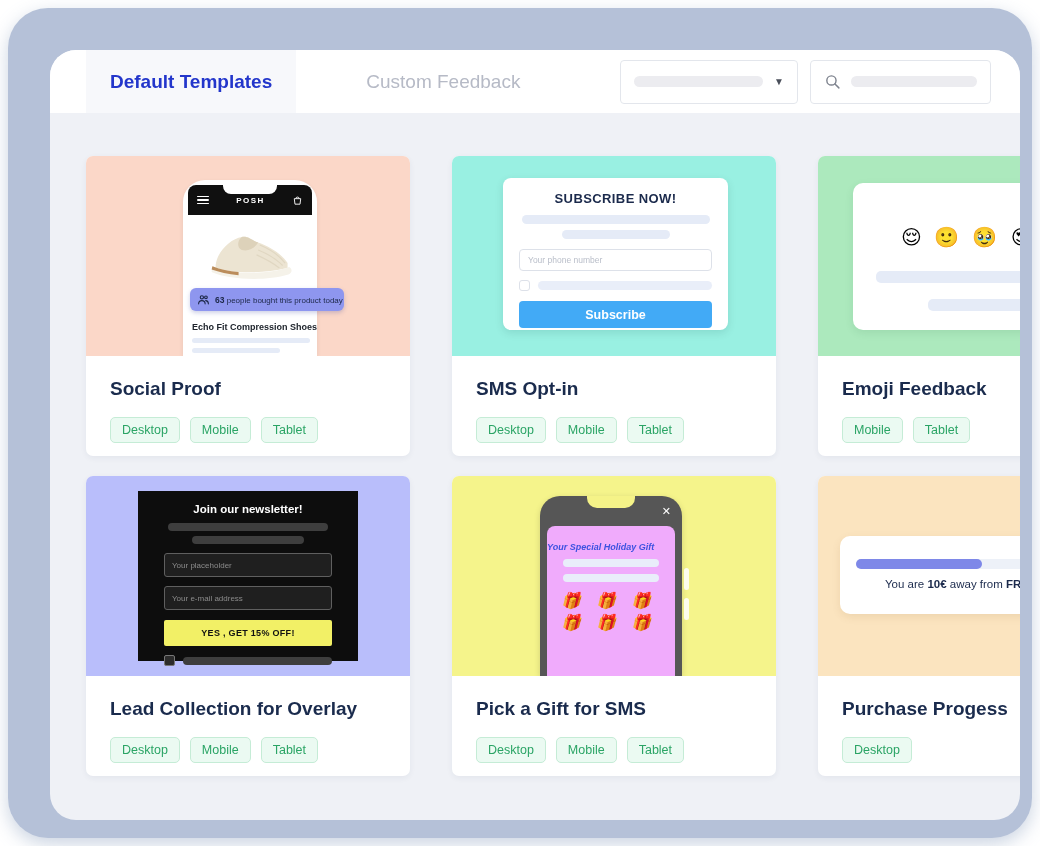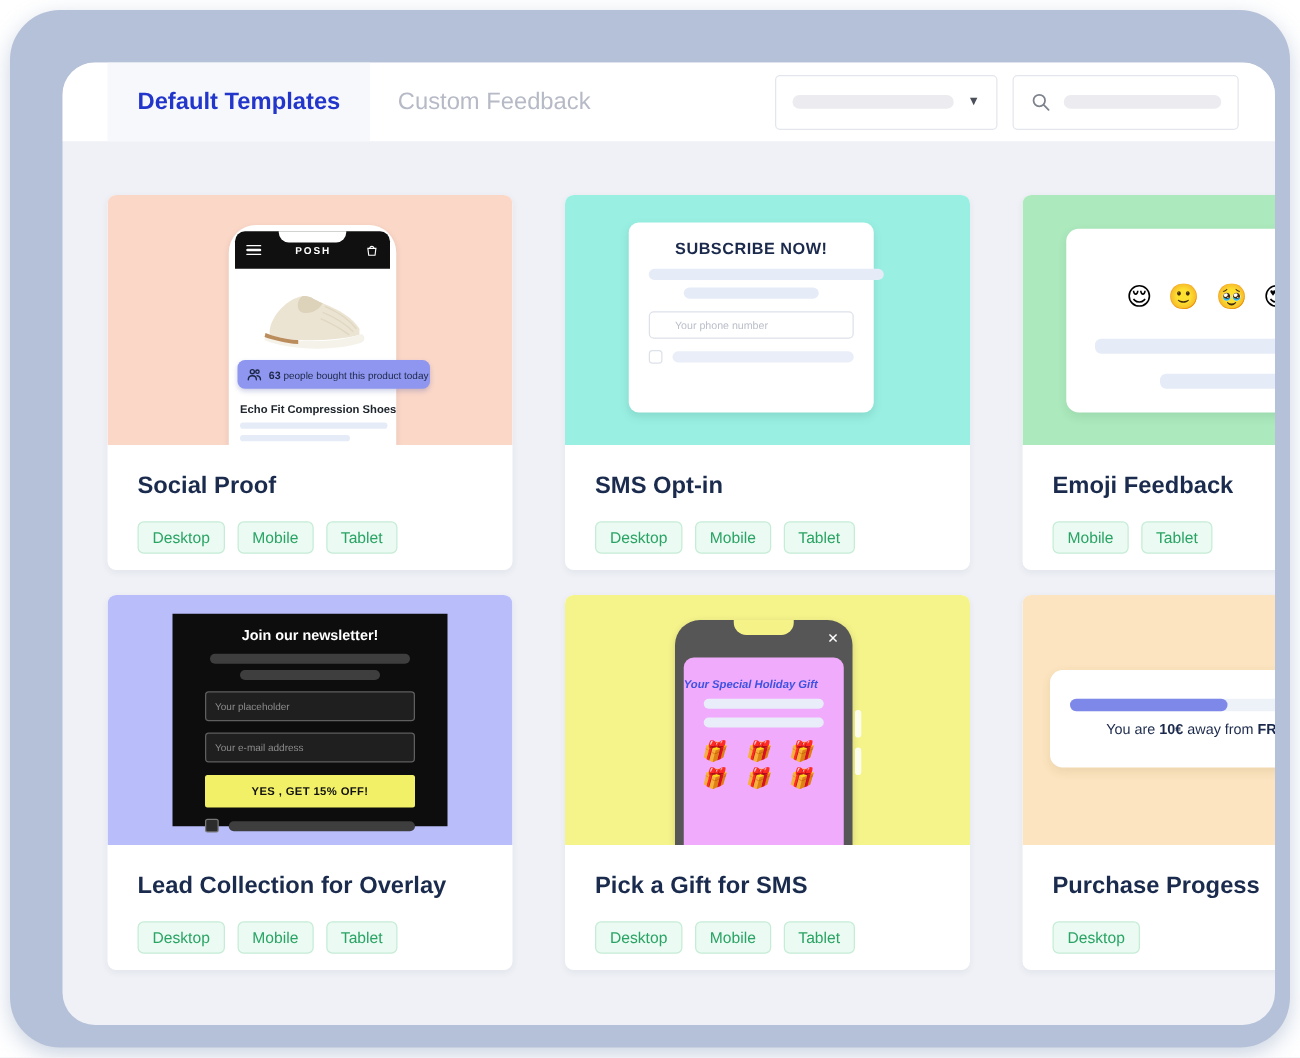--- a/index.html
+++ b/index.html
@@ -11,21 +11,21 @@
   .frame {
     position:absolute; left:8px; top:8px; width:1024px; height:830px;
     background:#b5c1d8; border-radius:40px;
     box-shadow:0 6px 18px rgba(140,160,190,.45);
   }
   .window {
     position:absolute; left:42px; top:42px; width:970px; height:770px;
     background:#eff1f6; border-radius:26px; overflow:hidden;
   }
   
-  .header { height:63px; background:#ffffff; display:flex; align-items:stretch; }
+  .header { height:63px; background:#ffffff; display:flex; align-items:stretch;gap:48px; }
   .tab { display:flex; align-items:center; font-size:19px; cursor:pointer; }
   .tab-active { margin-left:36px; padding:0 24px; background:#f7f8fb; color:#2336cb; font-weight:700; }
   .tab-inactive { padding:0 22px; color:#b6bac6; font-weight:500; }
   .header-controls { margin-left:auto; margin-right:29px; display:flex; align-items:center; gap:12px; }
   .dropdown, .searchbox {
     height:44px; background:#fff; border:1px solid #e3e6ec; border-radius:4px;
     display:flex; align-items:center; padding:0 13px; cursor:pointer;
   }
   .dropdown { width:178px; } .searchbox { width:181px; }
   .ph-pill { height:11px; background:#ececf0; border-radius:6px; }
@@ -50,25 +50,25 @@
   .burger i { display:block; height:1.6px; background:#fff; border-radius:1px; }
   .brand { flex:1; text-align:center; color:#fff; font-size:8px; font-weight:700; letter-spacing:1.5px; }
   .shoe-wrap { display:flex; justify-content:center; margin-top:12px; }
   .sp-badge { position:absolute; left:104px; top:132px; width:154px; height:23px; background:#8e96ef; border-radius:6px; display:flex; align-items:center; padding:0 7px; gap:5px; box-shadow:0 2px 4px rgba(60,70,160,.25); }
   .sp-badge-text { font-size:8px; color:#1c2747; white-space:nowrap; }
   .sp-badge-text b { font-size:8.5px; }
   .product-name { position:absolute; left:106px; top:166px; font-size:9px; font-weight:700; color:#20262e; }
   .pbar1 { position:absolute; left:106px; top:182px; width:118px; height:5px; }
   .pbar2 { position:absolute; left:106px; top:192px; width:88px; height:5px; }
   
-  .modal2 { position:absolute; left:51px; top:22px; width:196px; height:152px; background:#fff; border-radius:8px; box-shadow:0 3px 8px rgba(0,60,60,.12); padding:13px 16px 0; text-align:center; }
+  .modal2 { position:absolute; left:51px; top:22px; width:225px; height:152px; background:#fff; border-radius:8px; box-shadow:0 3px 8px rgba(0,60,60,.12); padding:13px 16px 0; text-align:center; }
   .modal2 h3 { font-size:13px; font-weight:800; color:#1b2a4c; letter-spacing:.4px; }
   .m2bar1 { width:188px; height:9px; margin:9px auto 0; }
   .m2bar2 { width:108px; height:9px; margin:6px auto 0; }
-  .m2input { margin-top:10px; height:22px; border:1px solid #dde1e9; border-radius:4px; display:flex; align-items:center; padding:0 20px; }
+  .m2input { margin-top:10px; height:22px; border:1px solid #dde1e9; border-radius:4px; display:flex; align-items:center; padding:0 8px; }
   .m2input span { font-size:8.5px; color:#b9bec9; }
   .m2check-row { margin-top:9px; display:flex; align-items:center; }
   .checkbox { width:11px; height:11px; border:1px solid #dde1e9; border-radius:3px; background:#fff; flex:none; }
   .m2check-row .bar { flex:1; height:9px; margin-left:8px; background:#e9eef9; }
   .m2btn { margin-top:10px; height:27px; background:#42aaf6; border-radius:4px; color:#fff; font-size:12.5px; font-weight:700; display:flex; align-items:center; justify-content:center; }
   
   .modal3 { position:absolute; left:35px; top:27px; width:310px; height:147px; background:#fff; border-radius:10px; box-shadow:0 3px 8px rgba(30,90,50,.10); }
   .emoji-row { position:absolute; left:48px; top:42px; display:flex; gap:13px; font-size:20px;
                font-family:"DejaVu Sans",sans-serif; }
   .m3bar1 { position:absolute; left:23px; top:88px; width:270px; height:12px; }
@@ -193,20 +193,21 @@
               <h3>SUBSCRIBE NOW!</h3>
               <div class="bar m2bar1"></div>
               <div class="bar m2bar2"></div>
               <div class="m2input">
                 <span>Your phone number</span>
               </div>
               <div class="m2check-row">
                 <span class="checkbox"></span>
                 <span class="bar"></span>
               </div>
+              <div class="m2btn">Subscribe</div>
             </div>
           </div>
           <div class="info">
             <div class="card-title">SMS Opt-in</div>
             <div class="tags">
               <span class="tag">Desktop</span>
               <span class="tag">Mobile</span>
               <span class="tag">Tablet</span>
             </div>
           </div>

